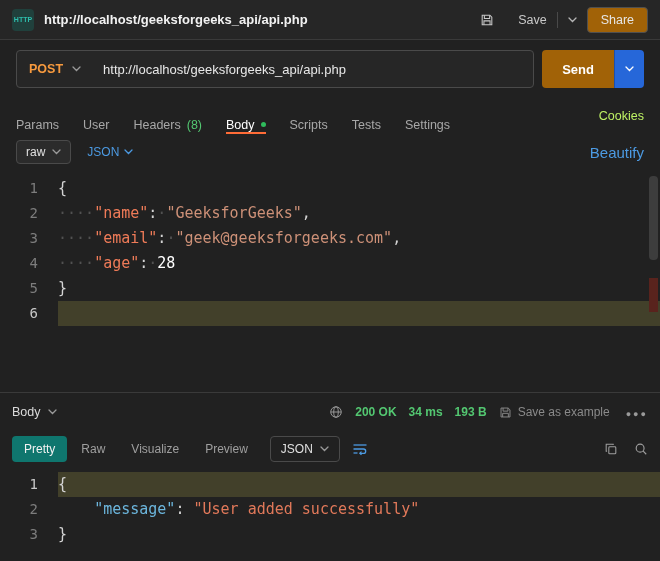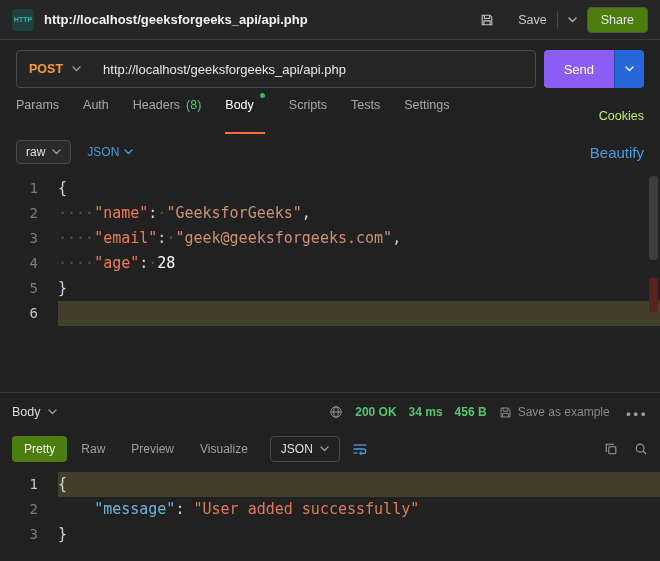--- a/index.html
+++ b/index.html
@@ -12,41 +12,41 @@
     background:#262626;border-bottom:1px solid #3a3a3a}
   .http-badge{width:22px;height:22px;border-radius:4px;background:#20403c;color:#2ebfae;
     font-size:7px;font-weight:bold;display:flex;align-items:center;justify-content:center;flex:none}
   .top-title{margin-left:10px;font-size:13px;font-weight:700;color:#f2f2f2;white-space:nowrap;
     overflow:hidden;text-overflow:ellipsis}
   .top-actions{margin-left:auto;display:flex;align-items:center;gap:10px;flex:none}
   .save-btn{display:flex;align-items:center;gap:24px;color:#c9c9c9;font-size:12.5px;cursor:pointer}
   .vdiv{width:1px;height:16px;background:#4a4a4a}
   .icon-btn{display:flex;align-items:center;color:#b5b5b5;cursor:pointer}
   .share-btn{border:1px solid #505050;border-radius:4px;padding:5px 13px;font-size:12.5px;
-    color:#e6e6e6;background:#4d7c0f;cursor:pointer}
+    color:#e6e6e6;background:#a16207;cursor:pointer}
 
   
   .req-row{display:flex;align-items:center;gap:8px;padding:10px 16px;flex:none}
   .req-box{flex:1;display:flex;align-items:center;height:38px;border:1px solid #4a4a4a;
     border-radius:4px;background:#262626;overflow:hidden}
   .method{display:flex;align-items:center;gap:9px;padding:0 12px;color:#f79a3e;
     font-weight:700;font-size:12.5px;cursor:pointer}
   .method .chev{color:#9a9a9a}
   .req-url{flex:1;background:transparent;border:0;outline:0;color:#e8e8e8;font-size:13px;
     padding:0 8px 0 10px;font-family:"Liberation Sans",sans-serif}
   .send{display:flex;height:38px;flex:none}
-  .send-main{background:#8b5cf6;color:#fff;font-size:13px;font-weight:400;display:flex;
+  .send-main{background:#a16207;color:#fff;font-size:13px;font-weight:700;display:flex;
     align-items:center;padding:0 20px;border-radius:4px 0 0 4px;cursor:pointer}
   .send-arrow{background:#2667d9;width:30px;display:flex;align-items:center;justify-content:center;
     border-left:1px solid #1b4fae;border-radius:0 4px 4px 0;color:#fff;cursor:pointer}
 
   
   .tabs{display:flex;align-items:center;height:36px;flex:none;padding:0 16px;gap:24px;
     font-size:12.5px;color:#a8a8a8}
-  .tab{height:100%;display:flex;align-items:flex-start;gap:6px;border-bottom:2px solid transparent;
+  .tab{height:100%;display:flex;align-items:flex-end;gap:6px;border-bottom:2px solid transparent;
     cursor:pointer;white-space:nowrap}
   .tab.active{color:#fff;border-bottom-color:#ff6c37}
   .count{color:#53c771}
   .dot{width:5px;height:5px;border-radius:50%;background:#2fbb5c;transform:translateY(-5px)}
   .cookies{margin-left:auto;color:#bef264;cursor:pointer}
 
   
   .fmt-row{display:flex;align-items:center;gap:16px;padding:0 16px;height:36px;flex:none}
   .raw-select{display:flex;align-items:center;gap:7px;border:1px solid #4a4a4a;background:#2b2b2b;
     border-radius:4px;padding:4px 9px;font-size:12px;color:#e0e0e0;cursor:pointer}
@@ -79,21 +79,21 @@
   .resp-body-sel{display:flex;align-items:center;gap:7px;font-size:12.5px;color:#dcdcdc;cursor:pointer}
   .resp-body-sel .chev{color:#9a9a9a}
   .resp-meta{margin-left:auto;display:flex;align-items:flex-end;gap:12px}
   .globe{color:#9a9a9a;display:flex;align-items:center}
   .metric{color:#53c771;font-size:12px;font-weight:600}
   .save-ex{display:flex;align-items:center;gap:6px;color:#8a8a8a;font-size:12px;cursor:pointer}
   .more{color:#9a9a9a;letter-spacing:2px;font-size:9px;cursor:pointer;margin-left:4px}
 
   .resp-tabs{display:flex;align-items:center;padding:5px 12px;gap:2px;flex:none}
   .rtab{padding:6px 12px;font-size:12px;color:#9f9f9f;border-radius:4px;cursor:pointer}
-  .rtab.active{background:#4d7c0f;color:#f2f2f2}
+  .rtab.active{background:#0f766e;color:#f2f2f2}
   .rlang{margin-left:8px;display:flex;align-items:center;gap:7px;border:1px solid #4a4a4a;
     border-radius:4px;padding:5px 10px;font-size:12px;color:#e0e0e0;cursor:pointer}
   .wrap-btn{margin-left:10px;color:#4c9ae2;display:flex;align-items:center;cursor:pointer}
   .resp-icons{margin-left:auto;display:flex;align-items:center;gap:16px;color:#9f9f9f}
   .resp-icons span{display:flex;align-items:center;cursor:pointer}
 
   .resp-editor{padding-top:5px;flex:1;font-family:"DejaVu Sans Mono",monospace;font-size:15px;
     overflow:hidden}
   .chev{flex:none}
 </style>
@@ -142,21 +142,21 @@
           </svg>
       </div>
     </div>
   </div>
 
   <div class="tabs">
     <div class="tab">
         <span>Params</span>
       </div>
     <div class="tab">
-        <span>Auth</span>
+        <span>User</span>
       </div>
     <div class="tab">
         <span>Headers</span>
         <span class="count">(8)</span>
       </div>
     <div class="tab active">
         <span>Body</span>
         <span class="dot"></span>
       </div>
     <div class="tab">
@@ -229,38 +229,38 @@
       <div class="resp-meta">
         <span class="globe">
           <svg width="14" height="14" viewBox="0 0 16 16" fill="none" stroke="currentColor" stroke-width="1.1">
               <circle cx="8" cy="8" r="6"></circle>
               <ellipse cx="8" cy="8" rx="2.6" ry="6"></ellipse>
               <path d="M2 8h12"></path>
             </svg>
         </span>
         <span class="metric">200 OK</span>
         <span class="metric">34 ms</span>
-        <span class="metric">456 B</span>
+        <span class="metric">193 B</span>
         <span class="save-ex">
           <svg width="13" height="13" viewBox="0 0 16 16" fill="none" stroke="currentColor" stroke-width="1.2">
               <path d="M2.5 2.5h8.8l2.2 2.2v8.8H2.5z"></path>
               <path d="M5 2.5v3.8h6V2.5"></path>
               <path d="M4.5 13.5V9h7v4.5"></path>
             </svg>
           <span>Save as example</span>
         </span>
         <span class="more">●●●</span>
       </div>
     </div>
 
     <div class="resp-tabs">
       <div class="rtab active">Pretty</div>
       <div class="rtab">Raw</div>
+      <div class="rtab">Visualize</div>
       <div class="rtab">Preview</div>
-      <div class="rtab">Visualize</div>
       <div class="rlang">
         <span>JSON</span>
         <svg class="chev" width="9" height="6" viewBox="0 0 9 6">
             <path d="M1 1l3.5 3.5L8 1" fill="none" stroke="currentColor" stroke-width="1.3" stroke-linecap="round"></path>
           </svg>
       </div>
       <span class="wrap-btn">
         <svg width="16" height="14" viewBox="0 0 16 14" fill="none" stroke="currentColor" stroke-width="1.3">
             <path d="M1.5 3h13"></path>
             <path d="M1.5 7h10a2.2 2.2 0 010 4.4H8"></path>

